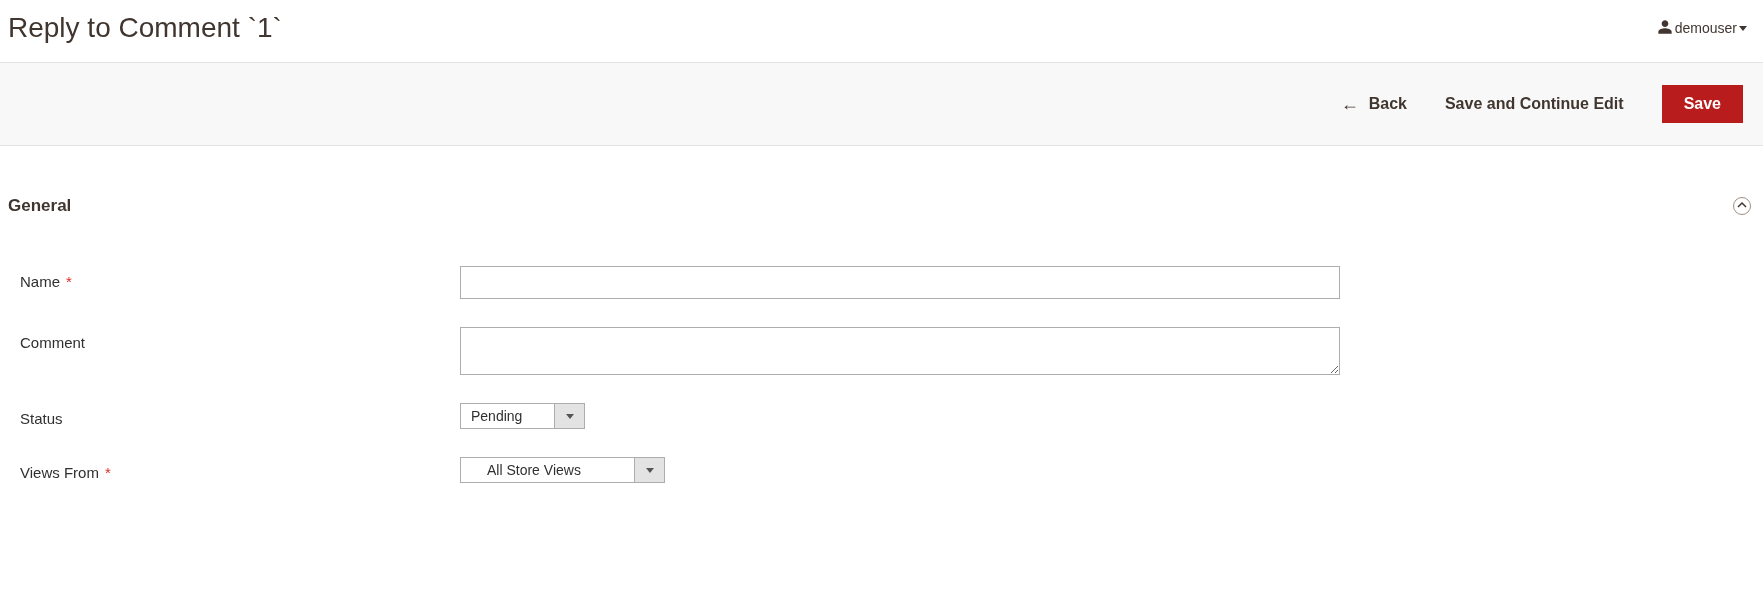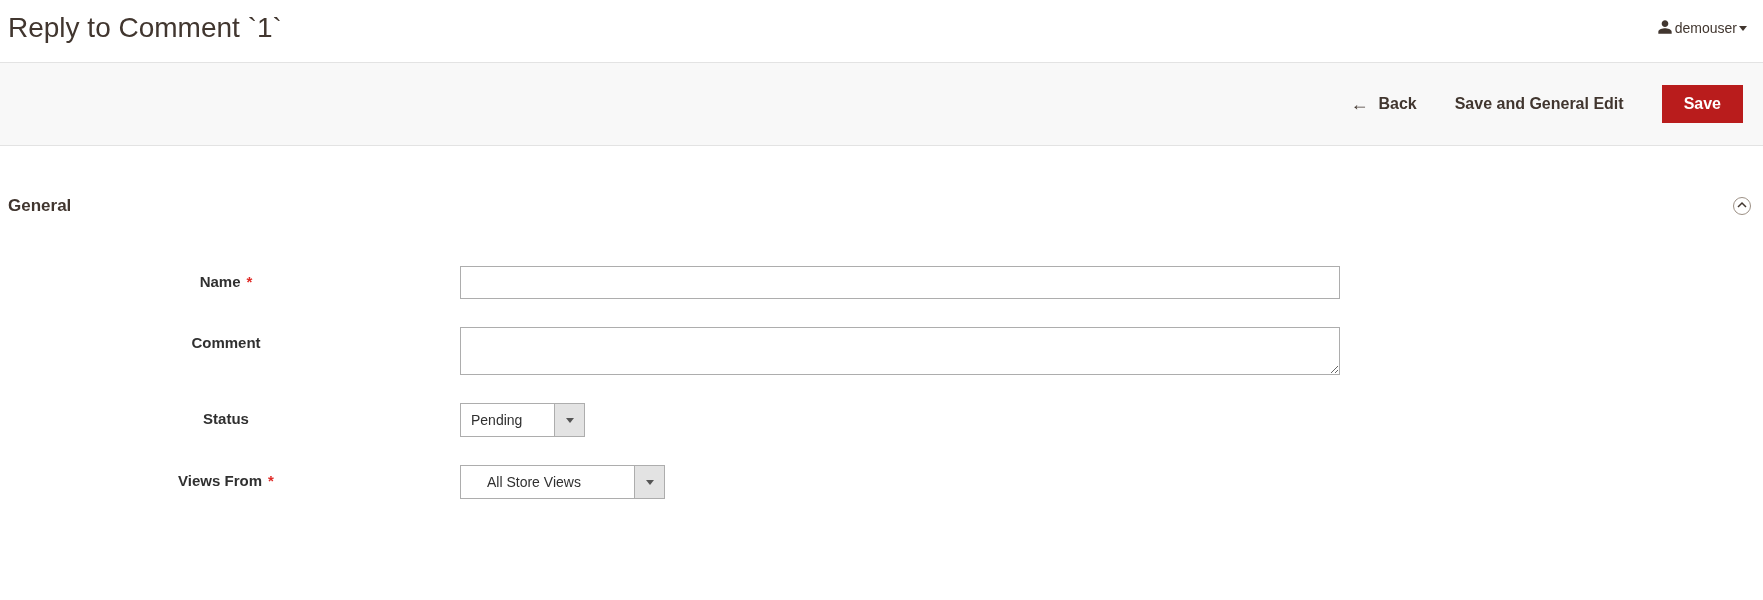--- a/index.html
+++ b/index.html
@@ -98,26 +98,26 @@
   .form-area {
     padding: 40px 0 20px 0;
   }
   .form-row {
     display: flex;
     align-items: flex-start;
     margin-bottom: 28px;
   }
   .form-label {
     width: 460px;
-    text-align: center;
+    text-align: left;
     padding-right: 28px;
     padding-top: 7px;
     font-size: 15px;
     color: #303030;
-    font-weight: 700;
+    font-weight: 400;
     padding-left: 20px;
   }
   .req {
     color: #e02b27;
     margin-left: 6px;
   }
   .text-input {
     width: 880px;
     height: 33px;
     border: 1px solid #adadad;
@@ -131,21 +131,21 @@
     border: 1px solid #adadad;
     padding: 6px 9px;
     font-size: 14px;
     resize: both;
     background: #fff;
   }
   .select-wrap {
     display: flex;
     border: 1px solid #adadad;
     background: #fff;
-    height: 34px;
+    height: 26px;
   }
   .select-wrap.status { width: 125px; }
   .select-wrap.posted { width: 205px; padding-left: 16px; }
   .select-value {
     flex: 1;
     padding: 0 10px;
     display: flex;
     align-items: center;
     font-size: 14px;
     color: #303030;
@@ -179,21 +179,21 @@
     <span>demouser</span>
     <span class="caret-down"></span>
   </div>
 </div>
 
 <div class="actions-bar">
   <div class="back-btn">
     <span class="back-arrow">←</span>
     <span>Back</span>
   </div>
-  <div class="save-continue">Save and General Edit</div>
+  <div class="save-continue">Save and Continue Edit</div>
   <button class="save-btn">Save</button>
 </div>
 
 <div class="section-header">
   <div class="section-title">General</div>
   <div class="collapse-icon">
     <svg viewBox="0 0 10 10">
         <polyline points="1,6 5,2 9,6"></polyline>
       </svg>
   </div>

